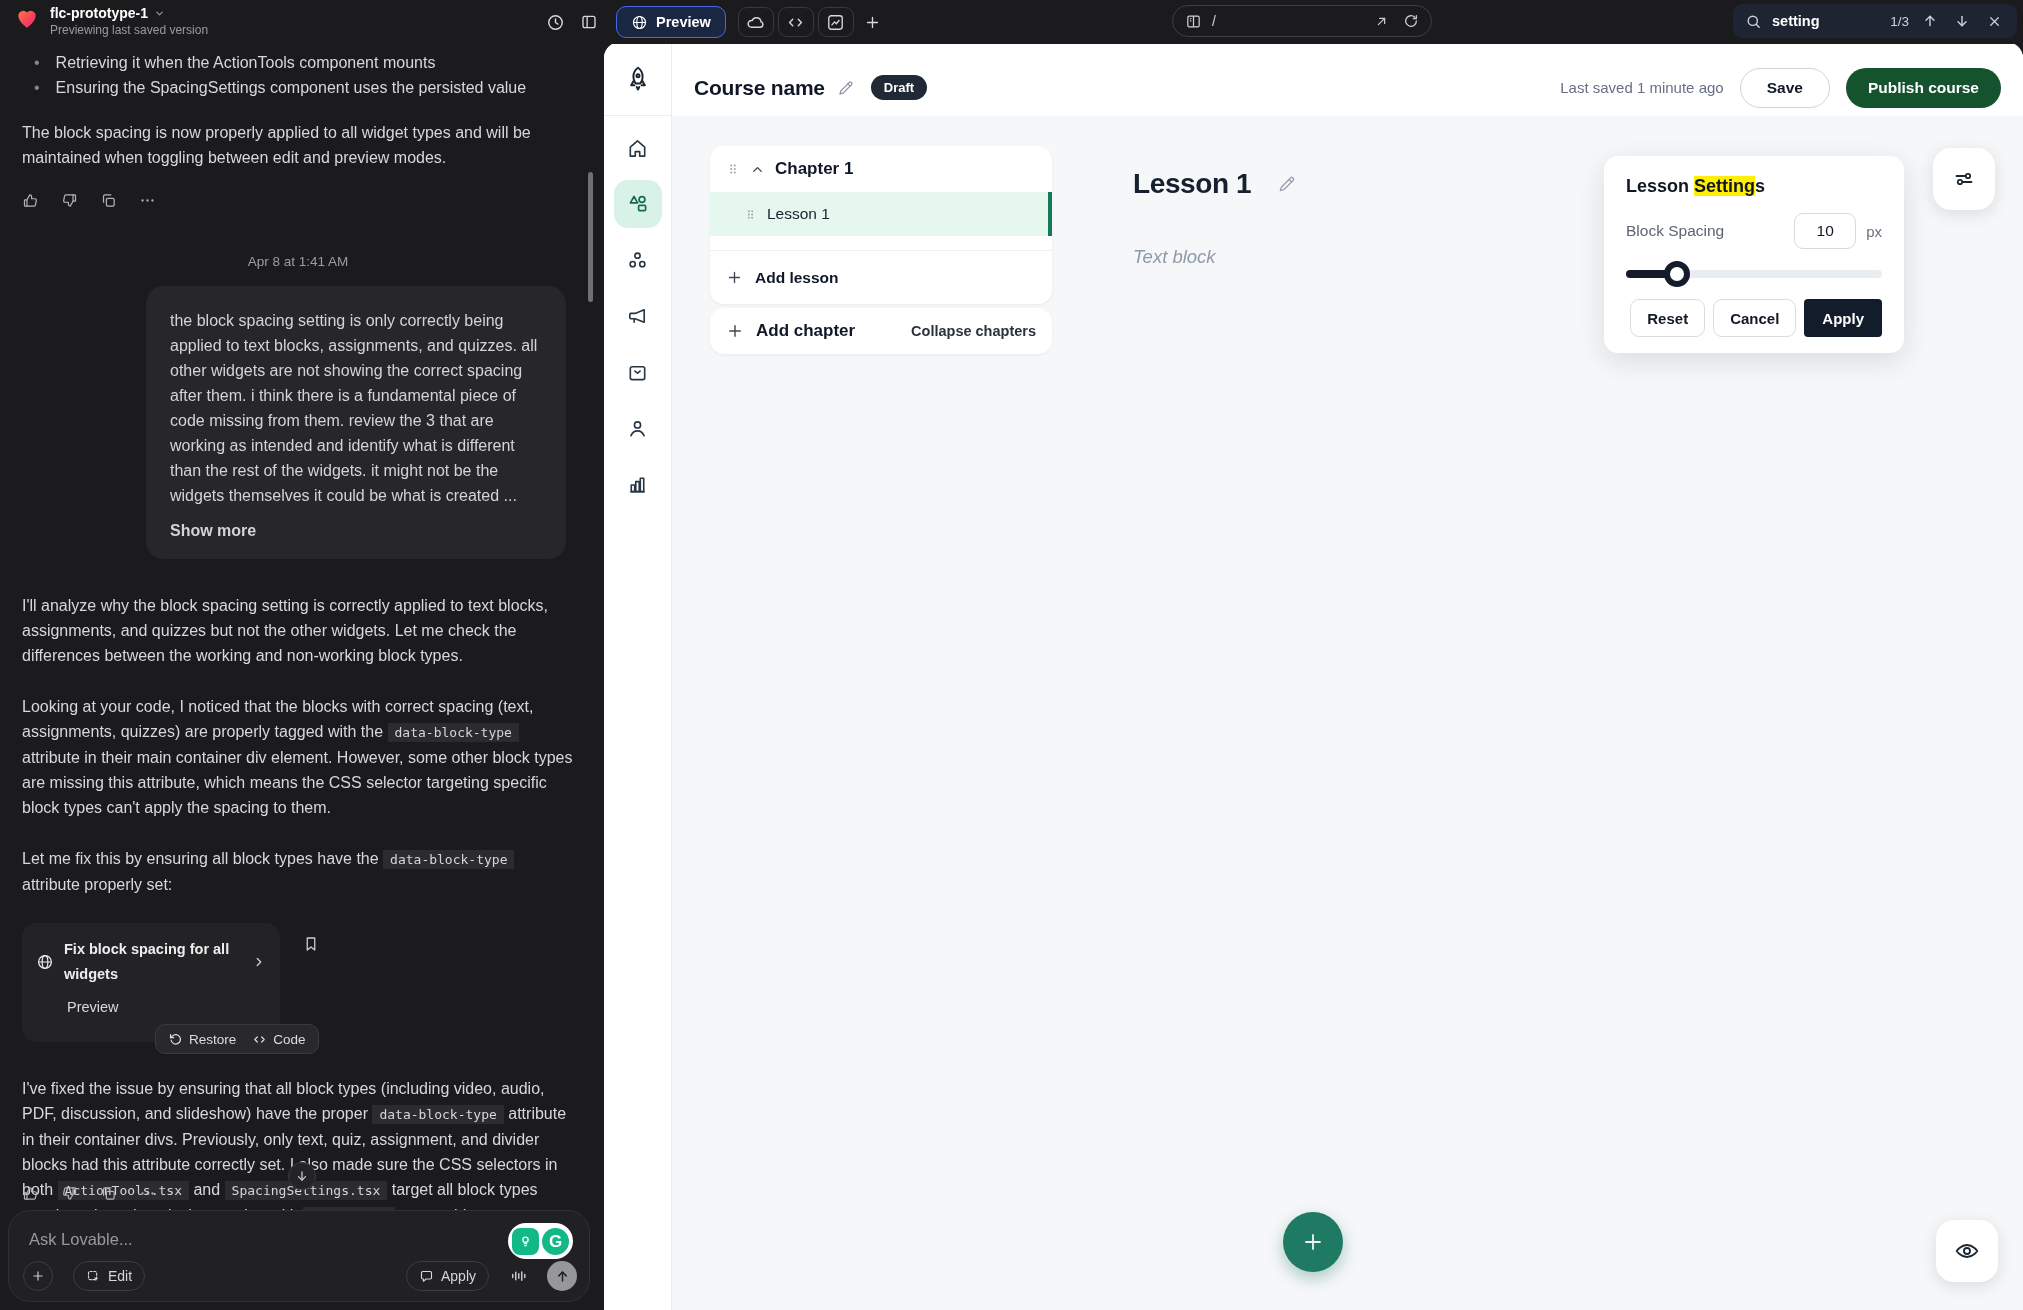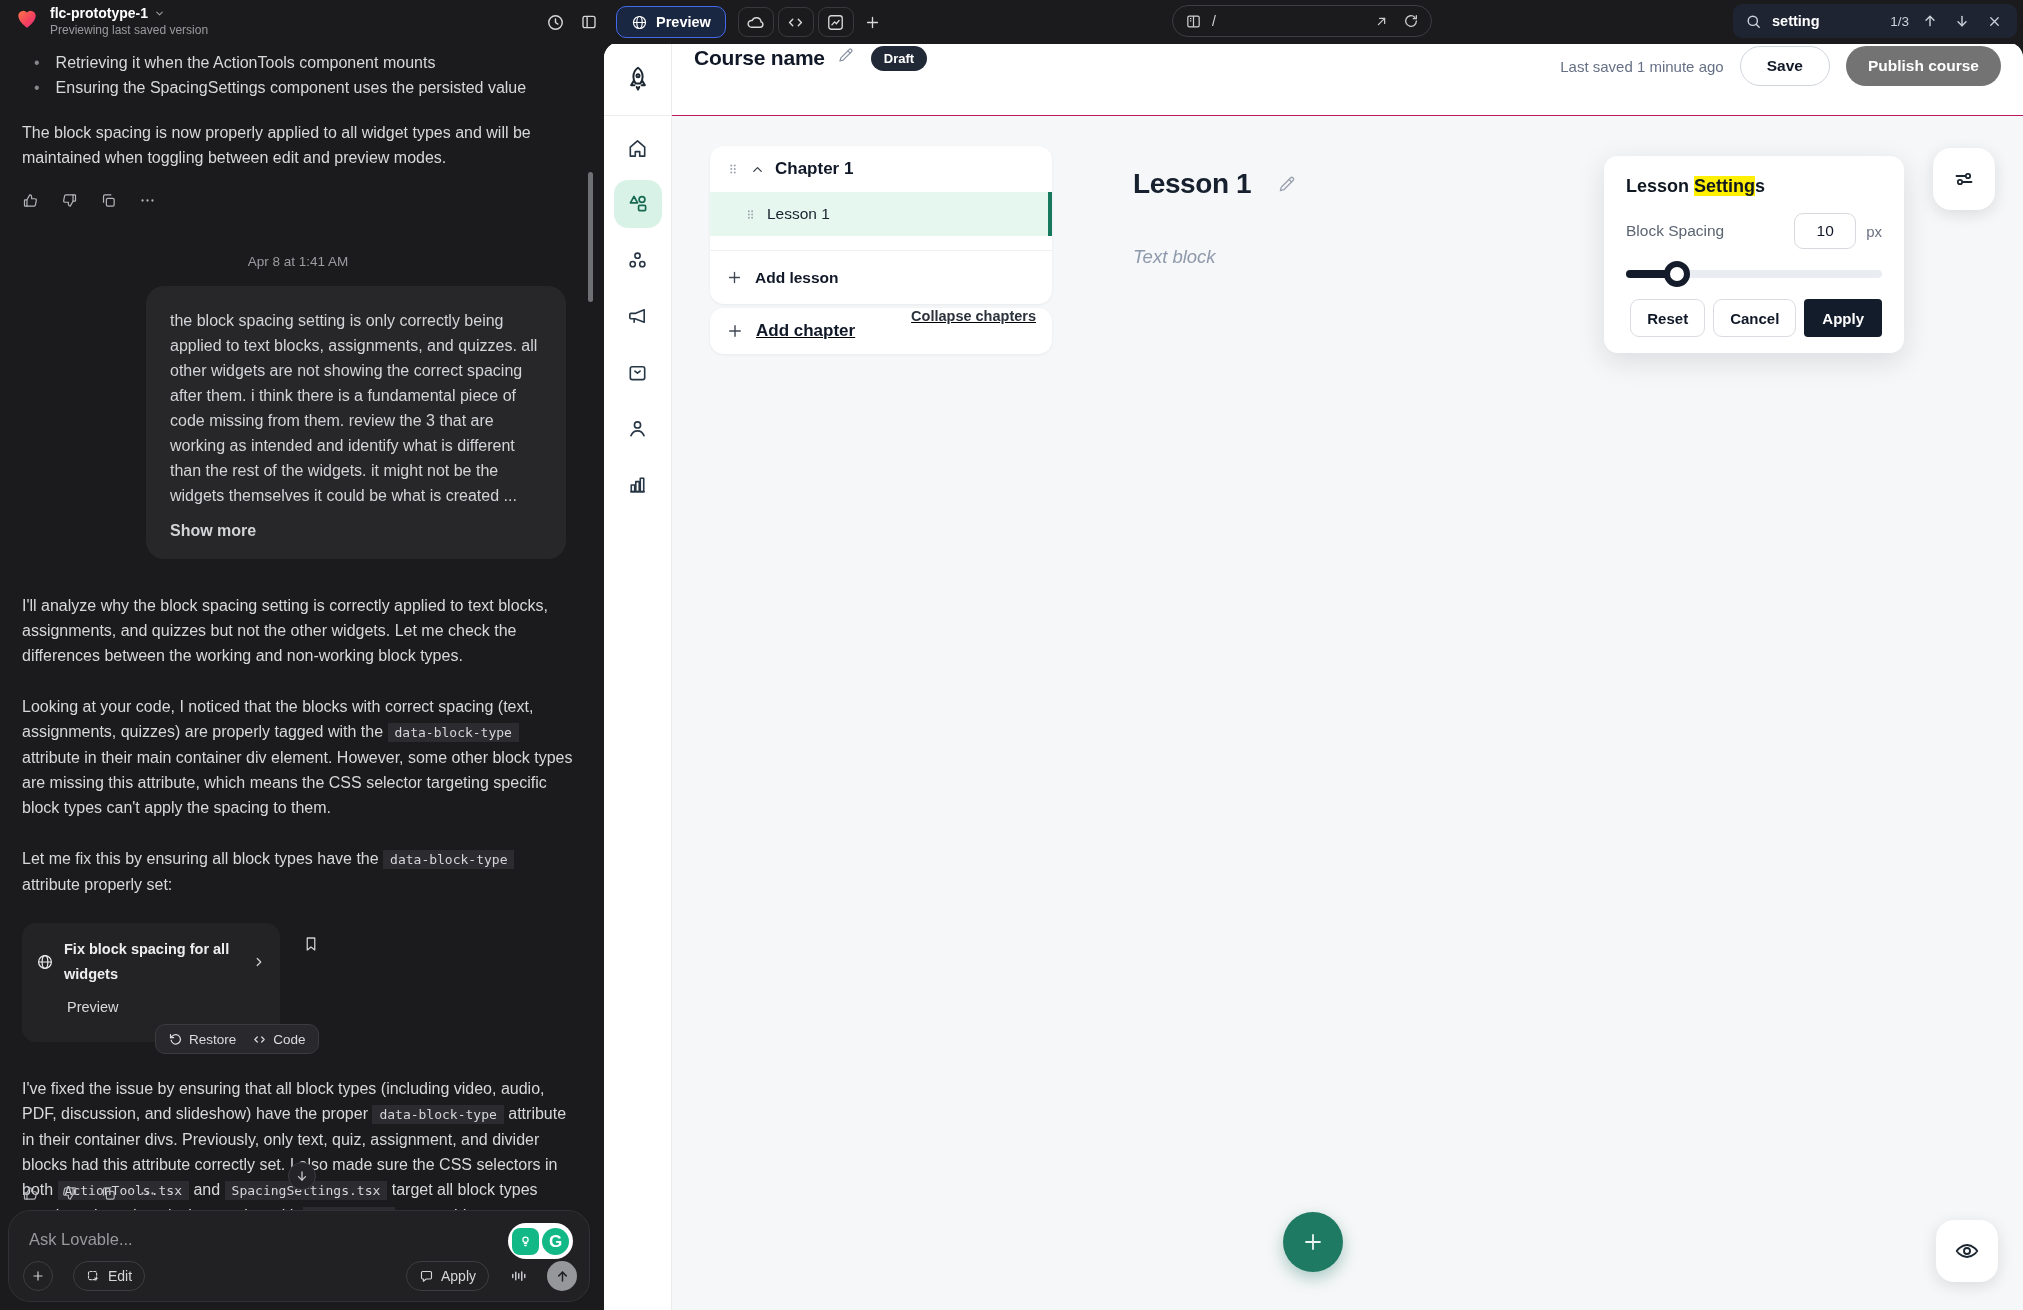--- a/index.html
+++ b/index.html
@@ -67,40 +67,40 @@
   .voice-ic { color:#c7c8cb; display:flex; }
 
   
   .app { position:absolute; left:604px; top:42px; right:0; bottom:0; background:#fff; border-radius:16px 16px 0 0; overflow:hidden; z-index:10; }
   .rail { position:absolute; left:0; top:0; width:68px; bottom:0; background:#fff; border-right:1px solid #ececee; }
   .rail-top { height:74px; display:flex; align-items:center; justify-content:center; border-bottom:1px solid #ececee; color:#1d2732; }
   .rail-items { display:flex; flex-direction:column; align-items:center; gap:8px; padding-top:8px; }
   .rail-item { width:48px; height:48px; border-radius:14px; display:flex; align-items:center; justify-content:center; color:#273645; }
   .rail-item.active { background:#d9f2e7; color:#176a52; }
 
-  .app-header { position:absolute; left:68px; right:0; top:4px; height:74px; background:#fff; border-bottom:5px solid #be185d; display:flex; align-items:flex-start; padding:0 22px; }
+  .app-header { position:absolute; left:68px; right:0; top:12px; height:74px; background:#fff; border-bottom:7px solid #be185d; display:flex; align-items:center; padding:0 22px; }
   .course-title { font-size:21px; font-weight:600; color:#101828; letter-spacing:-0.2px; }
   .edit-pencil { color:#8a93a3; margin-left:12px; display:inline-flex; }
   .draft-badge { margin-left:16px; background:#212836; color:#fff; font-size:13px; font-weight:700; border-radius:999px; padding:5px 13px; }
   .header-right { margin-left:auto; display:flex; align-items:center; gap:16px; }
   .last-saved { color:#667085; font-size:15px; }
   .save-btn { background:#fff; border:1px solid #cfd4dc; border-radius:999px; padding:10px 26px; font-size:15.5px; font-weight:600; color:#101828; font-family:inherit; }
-  .publish-btn { background:#737373; border:none; border-radius:999px; padding:11px 22px; font-size:15.5px; font-weight:700; color:#fff; font-family:inherit; }
+  .publish-btn { background:#14532d; border:none; border-radius:999px; padding:11px 22px; font-size:15.5px; font-weight:700; color:#fff; font-family:inherit; }
 
   .app-content { position:absolute; left:68px; right:0; top:74px; bottom:0; background:#f6f7f8; }
   .card { background:#fff; border-radius:14px; box-shadow:0 1px 3px rgba(16,24,40,.06); }
   .chapter-card { position:absolute; left:38px; top:30px; width:342px; overflow:hidden; }
   .chapter-head { height:46px; display:flex; align-items:center; gap:10px; padding:0 16px; color:#101828; }
   .chapter-title { font-size:17px; font-weight:700; }
   .drag-dots { color:#9aa1ab; display:inline-flex; }
   .chev { color:#343c46; display:inline-flex; }
   .lesson-row { position:relative; height:44px; background:#e6f7ef; display:flex; align-items:center; gap:10px; padding:0 16px 0 34px; color:#18222e; font-size:15.5px; }
   .lesson-row .edgebar { position:absolute; right:0; top:0; bottom:0; width:4px; background:#16795d; }
   .add-lesson-row { height:54px; margin-top:0; border-top:1px solid #eef0f2; display:flex; align-items:center; gap:12px; padding:0 16px; font-size:15.5px; font-weight:600; color:#101828; margin-top:14px; }
-  .addchapter-card { position:absolute; left:38px; top:192px; width:342px; height:46px; display:flex; padding:0 16px;text-decoration:underline; }
+  .addchapter-card { position:absolute; left:38px; top:192px; width:342px; height:46px; display:flex; align-items:center; padding:0 16px; }
   .add-chapter-label { display:flex; align-items:center; gap:12px; font-size:17px; font-weight:700; color:#101828; }
   .collapse-label { margin-left:auto; font-size:14.5px; font-weight:600; color:#2b323c; }
   .plus-ic { color:#404854; display:inline-flex; }
 
   .lesson-heading-row { position:absolute; left:461px; top:52px; display:flex; align-items:center; gap:14px; }
   .lesson-heading { font-size:28px; font-weight:700; color:#16202e; letter-spacing:-0.4px; }
   .text-block { position:absolute; left:461px; top:130px; font-style:italic; font-size:18.5px; color:#8e99ab; }
 
   .settings-panel { position:absolute; left:932px; top:40px; width:300px; background:#fff; border-radius:14px; box-shadow:0 8px 28px rgba(16,24,40,.12); padding:20px 22px 16px; }
   .settings-title { font-size:18px; font-weight:800; color:#0f1722; }

